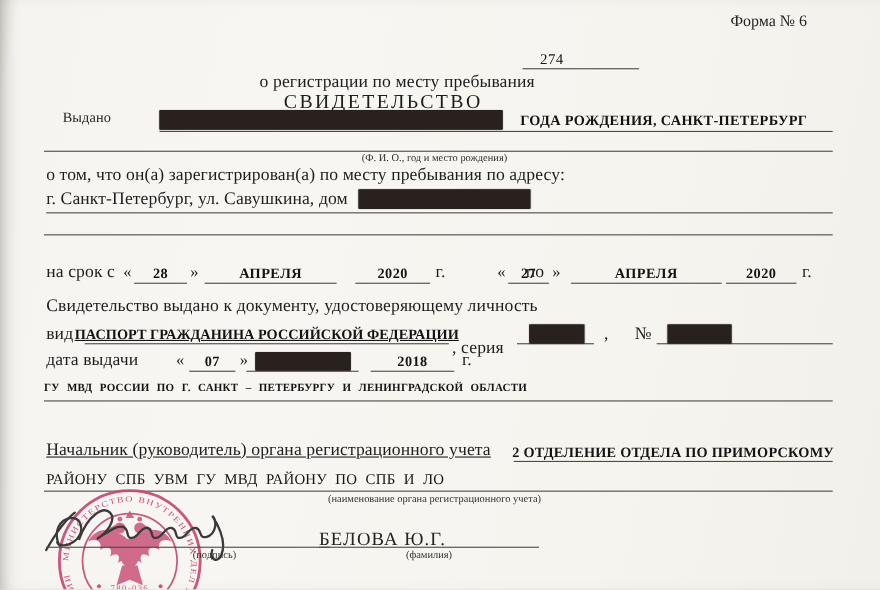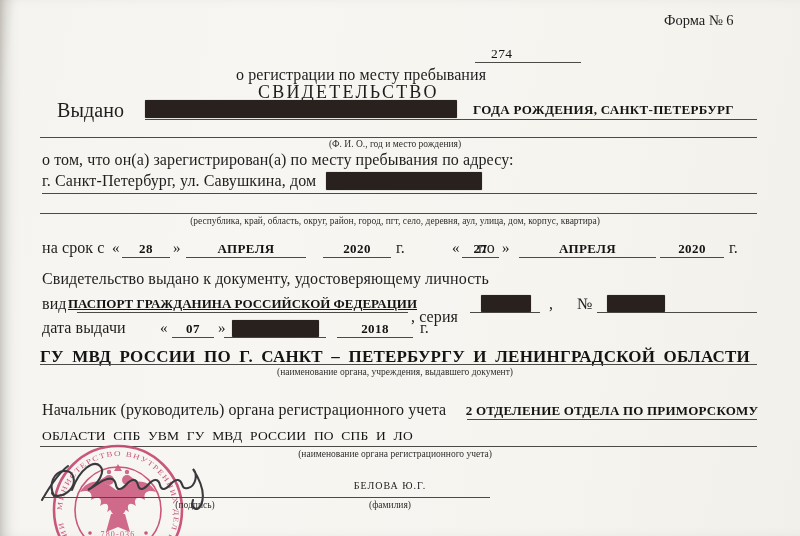--- a/index.html
+++ b/index.html
@@ -17,55 +17,54 @@
   .uline { border-bottom:1.2px solid #4c4a46; }
   .cap { font-size:9.5px; color:#2e2e2e; text-align:center; white-space:nowrap; }
   .redact { background:#28211e; border-radius:1px; box-shadow:0 0 1px rgba(0,0,0,.6); }
   .blank {
     display:flex; align-items:flex-end; justify-content:center;
     border-bottom:1.2px solid #4c4a46; height:19px;
     font-weight:bold; font-size:13px; letter-spacing:.4px; color:#141414;
     white-space:nowrap;
   }
   .ins-bold { font-weight:bold; font-size:13px; letter-spacing:.3px; color:#141414; white-space:nowrap; }
-  .cond { font-size:17px; letter-spacing:.2px; word-spacing:4px; color:#141414; white-space:nowrap; }
+  .cond { font-size:10px; letter-spacing:.2px; word-spacing:4px; color:#141414; white-space:nowrap; }
   .guill { font-size:15px; color:#1e1e1e; }
   #stamp-svg { filter:blur(.3px); opacity:.92; }
 </style>
 </head>
 <body>
 
 <div id="page">
 
   <div class="abs" style="left:664px; top:12px; font-size:14.5px;">Форма № 6</div>
 
   <div class="abs" style="left:258px; top:44px; font-size:18px; letter-spacing:2.2px; color:#1d1d1d;margin-top:38px;">СВИДЕТЕЛЬСТВО</div>
 
   <div class="abs blank" style="left:475px; top:43px; width:106px; height:20px; justify-content:flex-start; padding-left:16px; font-weight:normal; font-size:13.5px;">
     <span>274</span>
   </div>
 
   <div class="abs bt" style="left:236px; top:66px;text-align:right;">о регистрации по месту пребывания</div>
 
-  <div class="abs bt" style="left:57px; top:99px; font-size:20px;">Выдано</div>
+  <div class="abs bt" style="left:57px; top:99px; font-size:13px;">Выдано</div>
   <div class="abs redact" style="left:145px; top:100px; width:312px; height:18px;"></div>
   <div class="abs ins-bold" style="left:461px; top:102px;margin-left:12px;">ГОДА РОЖДЕНИЯ, САНКТ-ПЕТЕРБУРГ</div>
   <div class="abs rule" style="left:145px; top:119px; width:612px;"></div>
 
   <div class="abs rule" style="left:40px; top:137px; width:717px;"></div>
   <div class="abs bt" style="left:42px; top:151px;">о том, что он(а) зарегистрирован(а) по месту пребывания по адресу:</div>
 
   <div class="abs cap" style="left:235px; top:139px; width:320px;">(Ф. И. О., год и место рождения)</div>
 
   <div class="abs bt" style="left:42px; top:172px;">г. Санкт-Петербург, ул. Савушкина, дом</div>
   <div class="abs redact" style="left:326px; top:172px; width:156px; height:18px;"></div>
   <div class="abs rule" style="left:42px; top:193px; width:715px;"></div>
 
   <div class="abs rule" style="left:40px; top:213px; width:717px;"></div>
-  <div class="abs cap" style="left:115px; top:216px; width:560px;">(республика, край, область, округ, район, город, пгт, село, деревня, аул, улица, дом, корпус, квартира)</div>
 
   <div class="abs bt" style="left:42px; top:239px;">на срок с</div>
   <div class="abs guill" style="left:112px; top:240px;">«</div>
   <div class="abs blank" style="left:122px; top:239px; width:48px;">
     <span>28</span>
   </div>
   <div class="abs guill" style="left:173px; top:240px;">»</div>
   <div class="abs blank" style="left:186px; top:239px; width:120px;">
     <span>АПРЕЛЯ</span>
   </div>
@@ -112,27 +111,26 @@
   <div class="abs uline" style="left:224px; top:318px; width:102px; height:20px;">
     <div class="redact" style="margin-left:8px; margin-top:2px; width:87px; height:17px;"></div>
   </div>
   <div class="abs blank" style="left:337px; top:319px; width:76px;">
     <span>2018</span>
   </div>
   <div class="abs bt" style="left:420px; top:319px;">г.</div>
 
   <div class="abs cond" style="left:40px; top:347px; font-weight:bold;">ГУ МВД РОССИИ ПО Г. САНКТ – ПЕТЕРБУРГУ И ЛЕНИНГРАДСКОЙ ОБЛАСТИ</div>
   <div class="abs rule" style="left:40px; top:364px; width:717px;"></div>
-  <div class="abs cap" style="left:235px; top:367px; width:320px;">(наименование органа, учреждения, выдавшего документ)</div>
 
-  <div class="abs bt" style="left:42px; top:401px;">Начальник (руководитель) органа регистрационного учета</div>
+  <div class="abs bt" style="left:42px; top:401px;text-decoration:underline;">Начальник (руководитель) органа регистрационного учета</div>
   <div class="abs blank" style="left:467px; top:400px; width:290px; height:20px; font-weight:bold; letter-spacing:.2px;">
     <span>2 ОТДЕЛЕНИЕ ОТДЕЛА ПО ПРИМОРСКОМУ</span>
   </div>
-  <div class="abs cond" style="left:42px; top:428px; font-size:13.5px;">ОБЛАСТИ СПБ УВМ ГУ МВД РОССИИ ПО СПБ И ЛО</div>
+  <div class="abs cond" style="left:42px; top:428px; font-size:13.5px;">РАЙОНУ СПБ УВМ ГУ МВД РАЙОНУ ПО СПБ И ЛО</div>
   <div class="abs rule" style="left:40px; top:446px; width:717px;"></div>
   <div class="abs cap" style="left:235px; top:449px; width:320px;">(наименование органа регистрационного учета)</div>
 
   <svg id="stamp-svg" class="abs" style="left:46px; top:440px; z-index:2;" width="145" height="145" viewBox="0 0 145 145">
     <defs>
       <path id="ringPath" d="M 16 72 A 56 56 0 1 1 16 72.02" fill="none"></path>
     </defs>
     <circle cx="72" cy="70" r="64" fill="none" stroke-width="2.6" stroke="#c64a72"></circle>
     <circle cx="72" cy="70" r="43" fill="none" stroke-width="1.6" stroke="#c64a72"></circle>
     <text font-size="7.2" letter-spacing="1" font-family="Liberation Serif, serif" fill="#c64a72">
@@ -161,17 +159,17 @@
     <g fill="none" stroke="#3a3a3e" stroke-width="2.1" stroke-linecap="round">
       <path d="M 12 48 C 20 34 30 20 38 14"></path>
       <path d="M 24 44 C 18 32 24 20 34 19 C 44 18 47 30 40 38 C 34 44 24 46 22 41"></path>
       <path d="M 42 38 C 50 16 64 8 70 14 C 76 20 68 32 58 38 C 68 32 76 25 82 27 C 88 29 84 38 90 37 C 96 36 98 27 104 28 C 110 29 106 38 112 37 C 118 36 120 27 126 28 C 132 29 128 38 134 37 C 140 36 142 27 148 28 C 154 29 150 38 158 36 C 166 34 168 22 163 17 C 170 28 176 42 171 53 C 168 60 160 57 163 48"></path>
     </g>
   </svg>
 
   <div class="abs rule" style="left:42px; top:497px; width:258px; z-index:4;"></div>
   <div class="abs cap" style="left:135px; top:500px; width:120px; z-index:4;">(подпись)</div>
 
-  <div class="abs" style="left:290px; top:480px; width:200px; text-align:center; font-size:10px; letter-spacing:1px;">БЕЛОВА Ю.Г.</div>
+  <div class="abs" style="left:290px; top:480px; width:200px; font-size:17px; letter-spacing:1px;">БЕЛОВА Ю.Г.</div>
   <div class="abs rule" style="left:290px; top:497px; width:200px;"></div>
   <div class="abs cap" style="left:290px; top:500px; width:200px;">(фамилия)</div>
 
 </div>
 
 </body></html>

